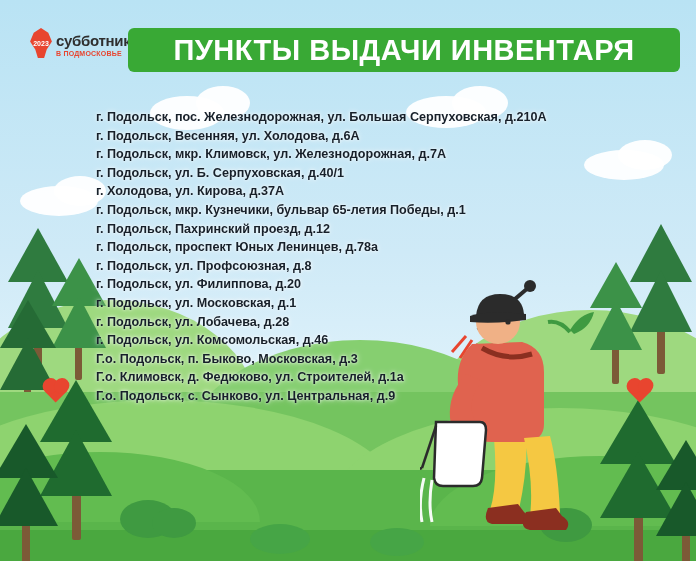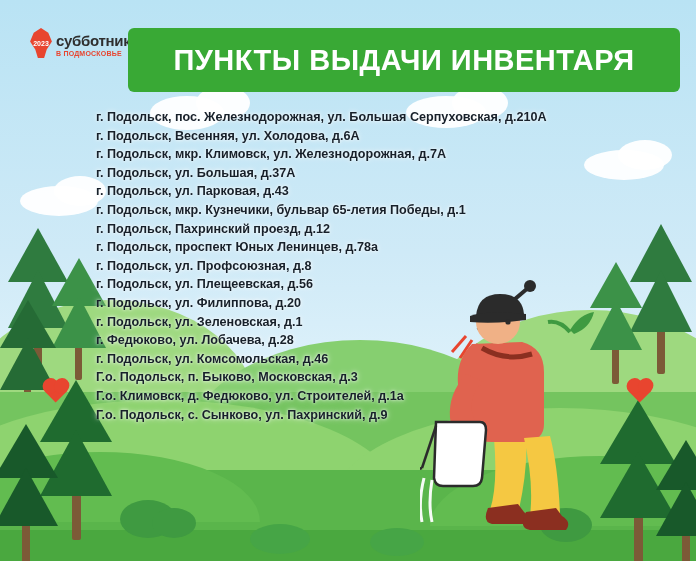--- a/index.html
+++ b/index.html
@@ -63,21 +63,21 @@
     position: absolute;
     border-radius: 50%;
   }
 
   
   .title-bar {
     position: absolute;
     left: 128px;
     top: 28px;
     width: 552px;
-    height: 64px;
+    height: 44px;
     background: #39a935;
     border-radius: 6px;
     display: flex;
     align-items: center;
     justify-content: center;
   }
   .title-bar .title {
     color: #ffffff;
     font-size: 29px;
     font-weight: bold;
@@ -262,34 +262,33 @@
   </div>
 
   <div class="title-bar">
     <div class="title">ПУНКТЫ ВЫДАЧИ ИНВЕНТАРЯ</div>
   </div>
 
   <div class="list">
     <div class="list-item">г. Подольск, пос. Железнодорожная, ул. Большая Серпуховская, д.210А</div>
     <div class="list-item">г. Подольск, Весенняя, ул. Холодова, д.6А</div>
     <div class="list-item">г. Подольск, мкр. Климовск, ул. Железнодорожная, д.7А</div>
-    <div class="list-item">г. Подольск, ул. Большая, д.37А</div>
-    <div class="list-item">г. Подольск, ул. Парковая, д.43</div>
+    <div class="list-item">г. Подольск, ул. Б. Серпуховская, д.40/1</div>
+    <div class="list-item">г. Холодова, ул. Кирова, д.37А</div>
     <div class="list-item">г. Подольск, мкр. Кузнечики, бульвар 65-летия Победы, д.1</div>
     <div class="list-item">г. Подольск, Пахринский проезд, д.12</div>
     <div class="list-item">г. Подольск, проспект Юных Ленинцев, д.78а</div>
     <div class="list-item">г. Подольск, ул. Профсоюзная, д.8</div>
-    <div class="list-item">г. Подольск, ул. Плещеевская, д.56</div>
     <div class="list-item">г. Подольск, ул. Филиппова, д.20</div>
-    <div class="list-item">г. Подольск, ул. Зеленовская, д.1</div>
-    <div class="list-item">г. Федюково, ул. Лобачева, д.28</div>
+    <div class="list-item">г. Подольск, ул. Московская, д.1</div>
+    <div class="list-item">г. Подольск, ул. Лобачева, д.28</div>
     <div class="list-item">г. Подольск, ул. Комсомольская, д.46</div>
     <div class="list-item">Г.о. Подольск, п. Быково, Московская, д.3</div>
     <div class="list-item">Г.о. Климовск, д. Федюково, ул. Строителей, д.1а</div>
-    <div class="list-item">Г.о. Подольск, с. Сынково, ул. Пахринский, д.9</div>
+    <div class="list-item">Г.о. Подольск, с. Сынково, ул. Центральная, д.9</div>
   </div>
 
   <div class="character">
     <svg width="250" height="280" viewBox="0 0 250 280">
 
       <path d="M58 60 L108 18" stroke="#2b2b2b" stroke-width="4" fill="none"></path>
       <circle cx="110" cy="16" r="6" fill="#2b2b2b"></circle>
 
       <g stroke="#e8452f" stroke-width="3" fill="none">
         <path d="M46 66 L32 82"></path>

